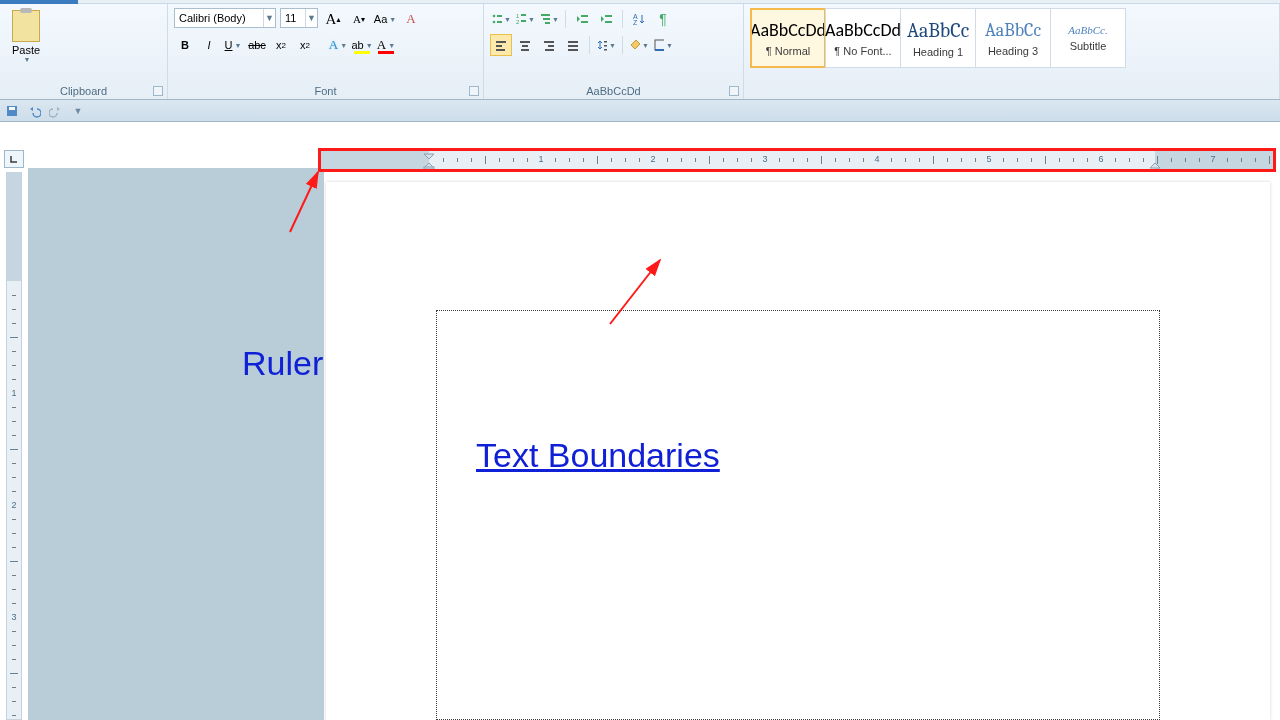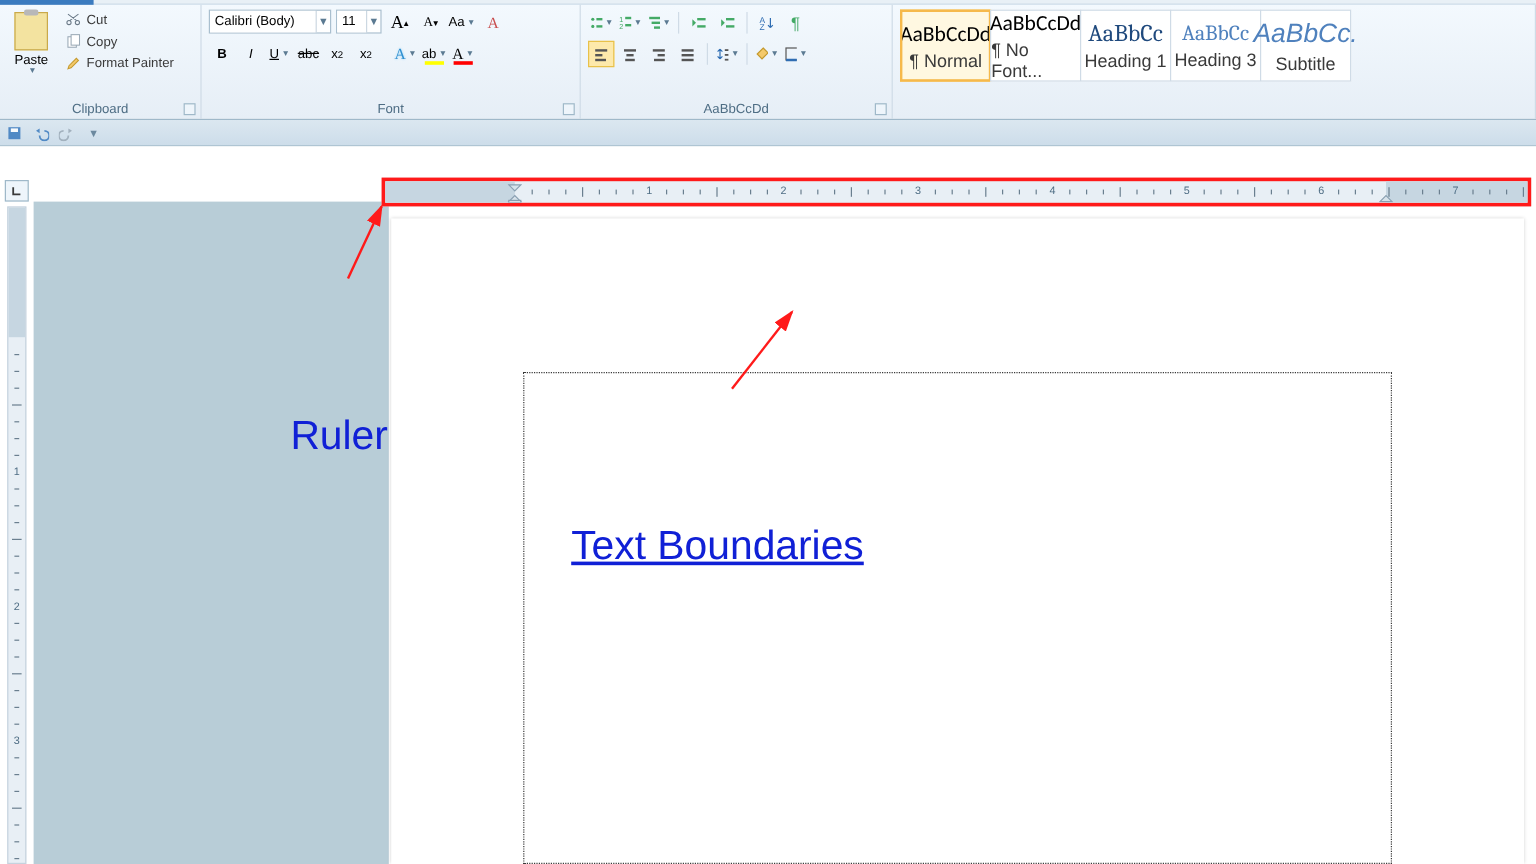--- a/index.html
+++ b/index.html
@@ -52,22 +52,22 @@
 
 .styles-wrap { display:flex; gap:0; }
 .style-tile { width:76px; height:60px; border:1px solid #cfdbe6; background:#fff; display:flex; flex-direction:column; align-items:center; justify-content:center; gap:4px; margin-left:-1px; }
 .style-tile.first { margin-left:0; }
 .style-tile.sel { border-color:#f6b94b; outline:2px solid #f6b94b; outline-offset:-2px; background:#fff8e1; }
 .style-prev { font-size:18px; }
 .style-prev.normal { font-family: Calibri, sans-serif; color:#000; }
 .style-prev.h1 { font-family: Cambria, serif; color:#1f497d; font-size:20px; }
 .style-prev.h2 { font-family: Cambria, serif; color:#4f81bd; font-size:18px; }
 .style-prev.title { font-family: Cambria, serif; color:#17365d; font-size:26px; letter-spacing:-1px; }
-.style-prev.subtitle { font-family: Liberation Sans, sans-serif; color:#4f81bd; font-style:italic; font-size:22px; }
-.style-name { font-size:15px; color:#3a3a3a; }
+.style-prev.subtitle { font-family: Liberation Serif, serif; color:#4f81bd; font-style:italic; font-size:11px; }
+.style-name { font-size:11px; color:#3a3a3a; }
 
 
 .qat { height:22px; background:linear-gradient(#dbe7f0,#cdddea); border-bottom:1px solid #9fb8c9; display:flex; align-items:center; padding:0 4px; gap:6px; }
 .qat .qbtn { width:16px; height:16px; display:flex; align-items:center; justify-content:center; opacity:.85; }
 
 
 .docarea { position:relative; height:598px; background:#fff; }
 .tabstop-box { position:absolute; left:4px; top:28px; width:20px; height:18px; border:1px solid #9fb8c9; background:#eef5fb; display:flex; align-items:center; justify-content:center; }
 .tabstop-box svg { width:10px; height:10px; }
 
@@ -103,41 +103,20 @@
 </div>
 
 <div class="ribbon">
 
   <div class="group" style="width:168px">
     <div class="clip-main">
       <div class="paste">
         <div class="paste-ico"></div>
         <div class="paste-txt">Paste</div>
         <div class="tri">▼</div>
-      </div>
-      <div class="clip-col">
-        <div class="smallbtn">
-          <span class="ico"><svg viewBox="0 0 16 16">
-                <path d="M4 12c1 0 2-1 2-2s-1-2-2-2-2 1-2 2 1 2 2 2zm8 0c1 0 2-1 2-2s-1-2-2-2-2 1-2 2 1 2 2 2zM5 8l8-6M11 8 3 2" stroke="#6b7a88" fill="none"></path>
-              </svg></span>
-          <span>Cut</span>
-        </div>
-        <div class="smallbtn">
-          <span class="ico"><svg viewBox="0 0 16 16">
-                <rect x="3" y="3" width="8" height="10" fill="#fff" stroke="#9aa9b6"></rect>
-                <rect x="6" y="1" width="8" height="10" fill="#fff" stroke="#9aa9b6"></rect>
-              </svg></span>
-          <span>Copy</span>
-        </div>
-        <div class="smallbtn">
-          <span class="ico"><svg viewBox="0 0 16 16">
-                <path d="M3 13l3-1 7-7-2-2-7 7z" fill="#f4c96a" stroke="#c49a2e"></path>
-              </svg></span>
-          <span>Format Painter</span>
-        </div>
       </div>
     </div>
     <div class="group-label">Clipboard</div>
     <div class="group-dlg"></div>
   </div>
 
   <div class="group" style="width:316px">
     <div class="font-row1">
       <div class="combo font-name">
         <input value="Calibri (Body)" style="">

